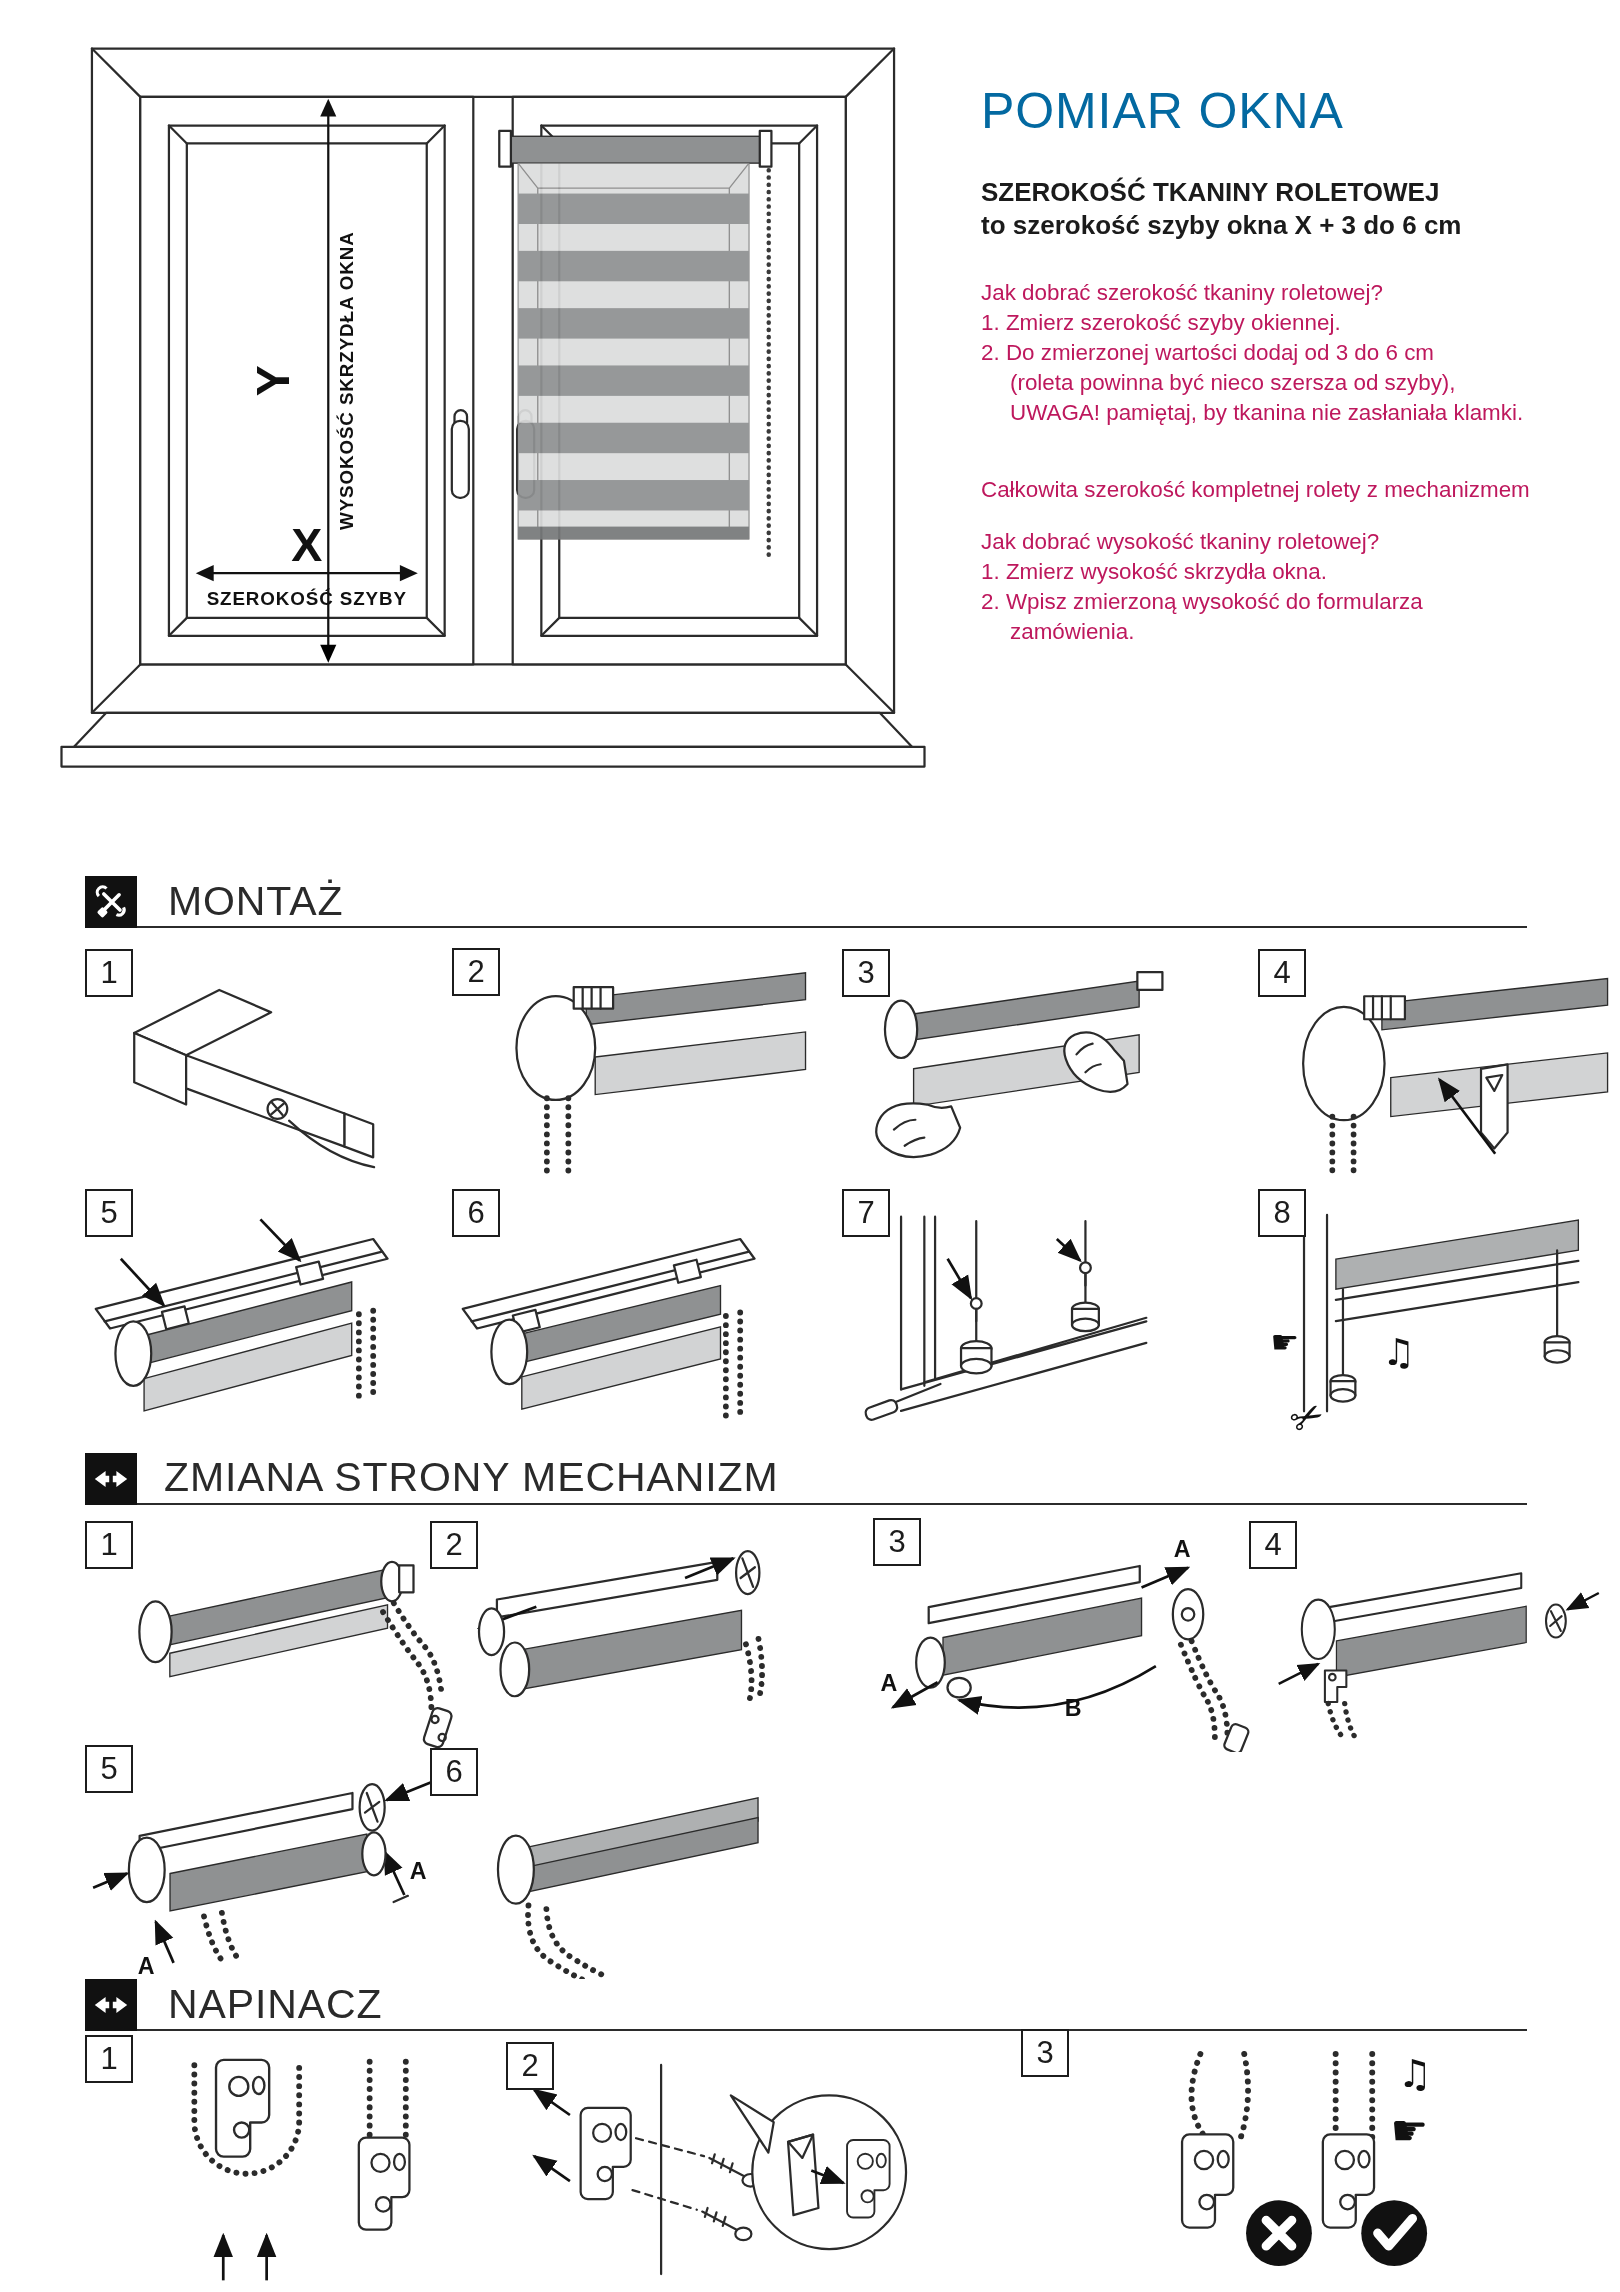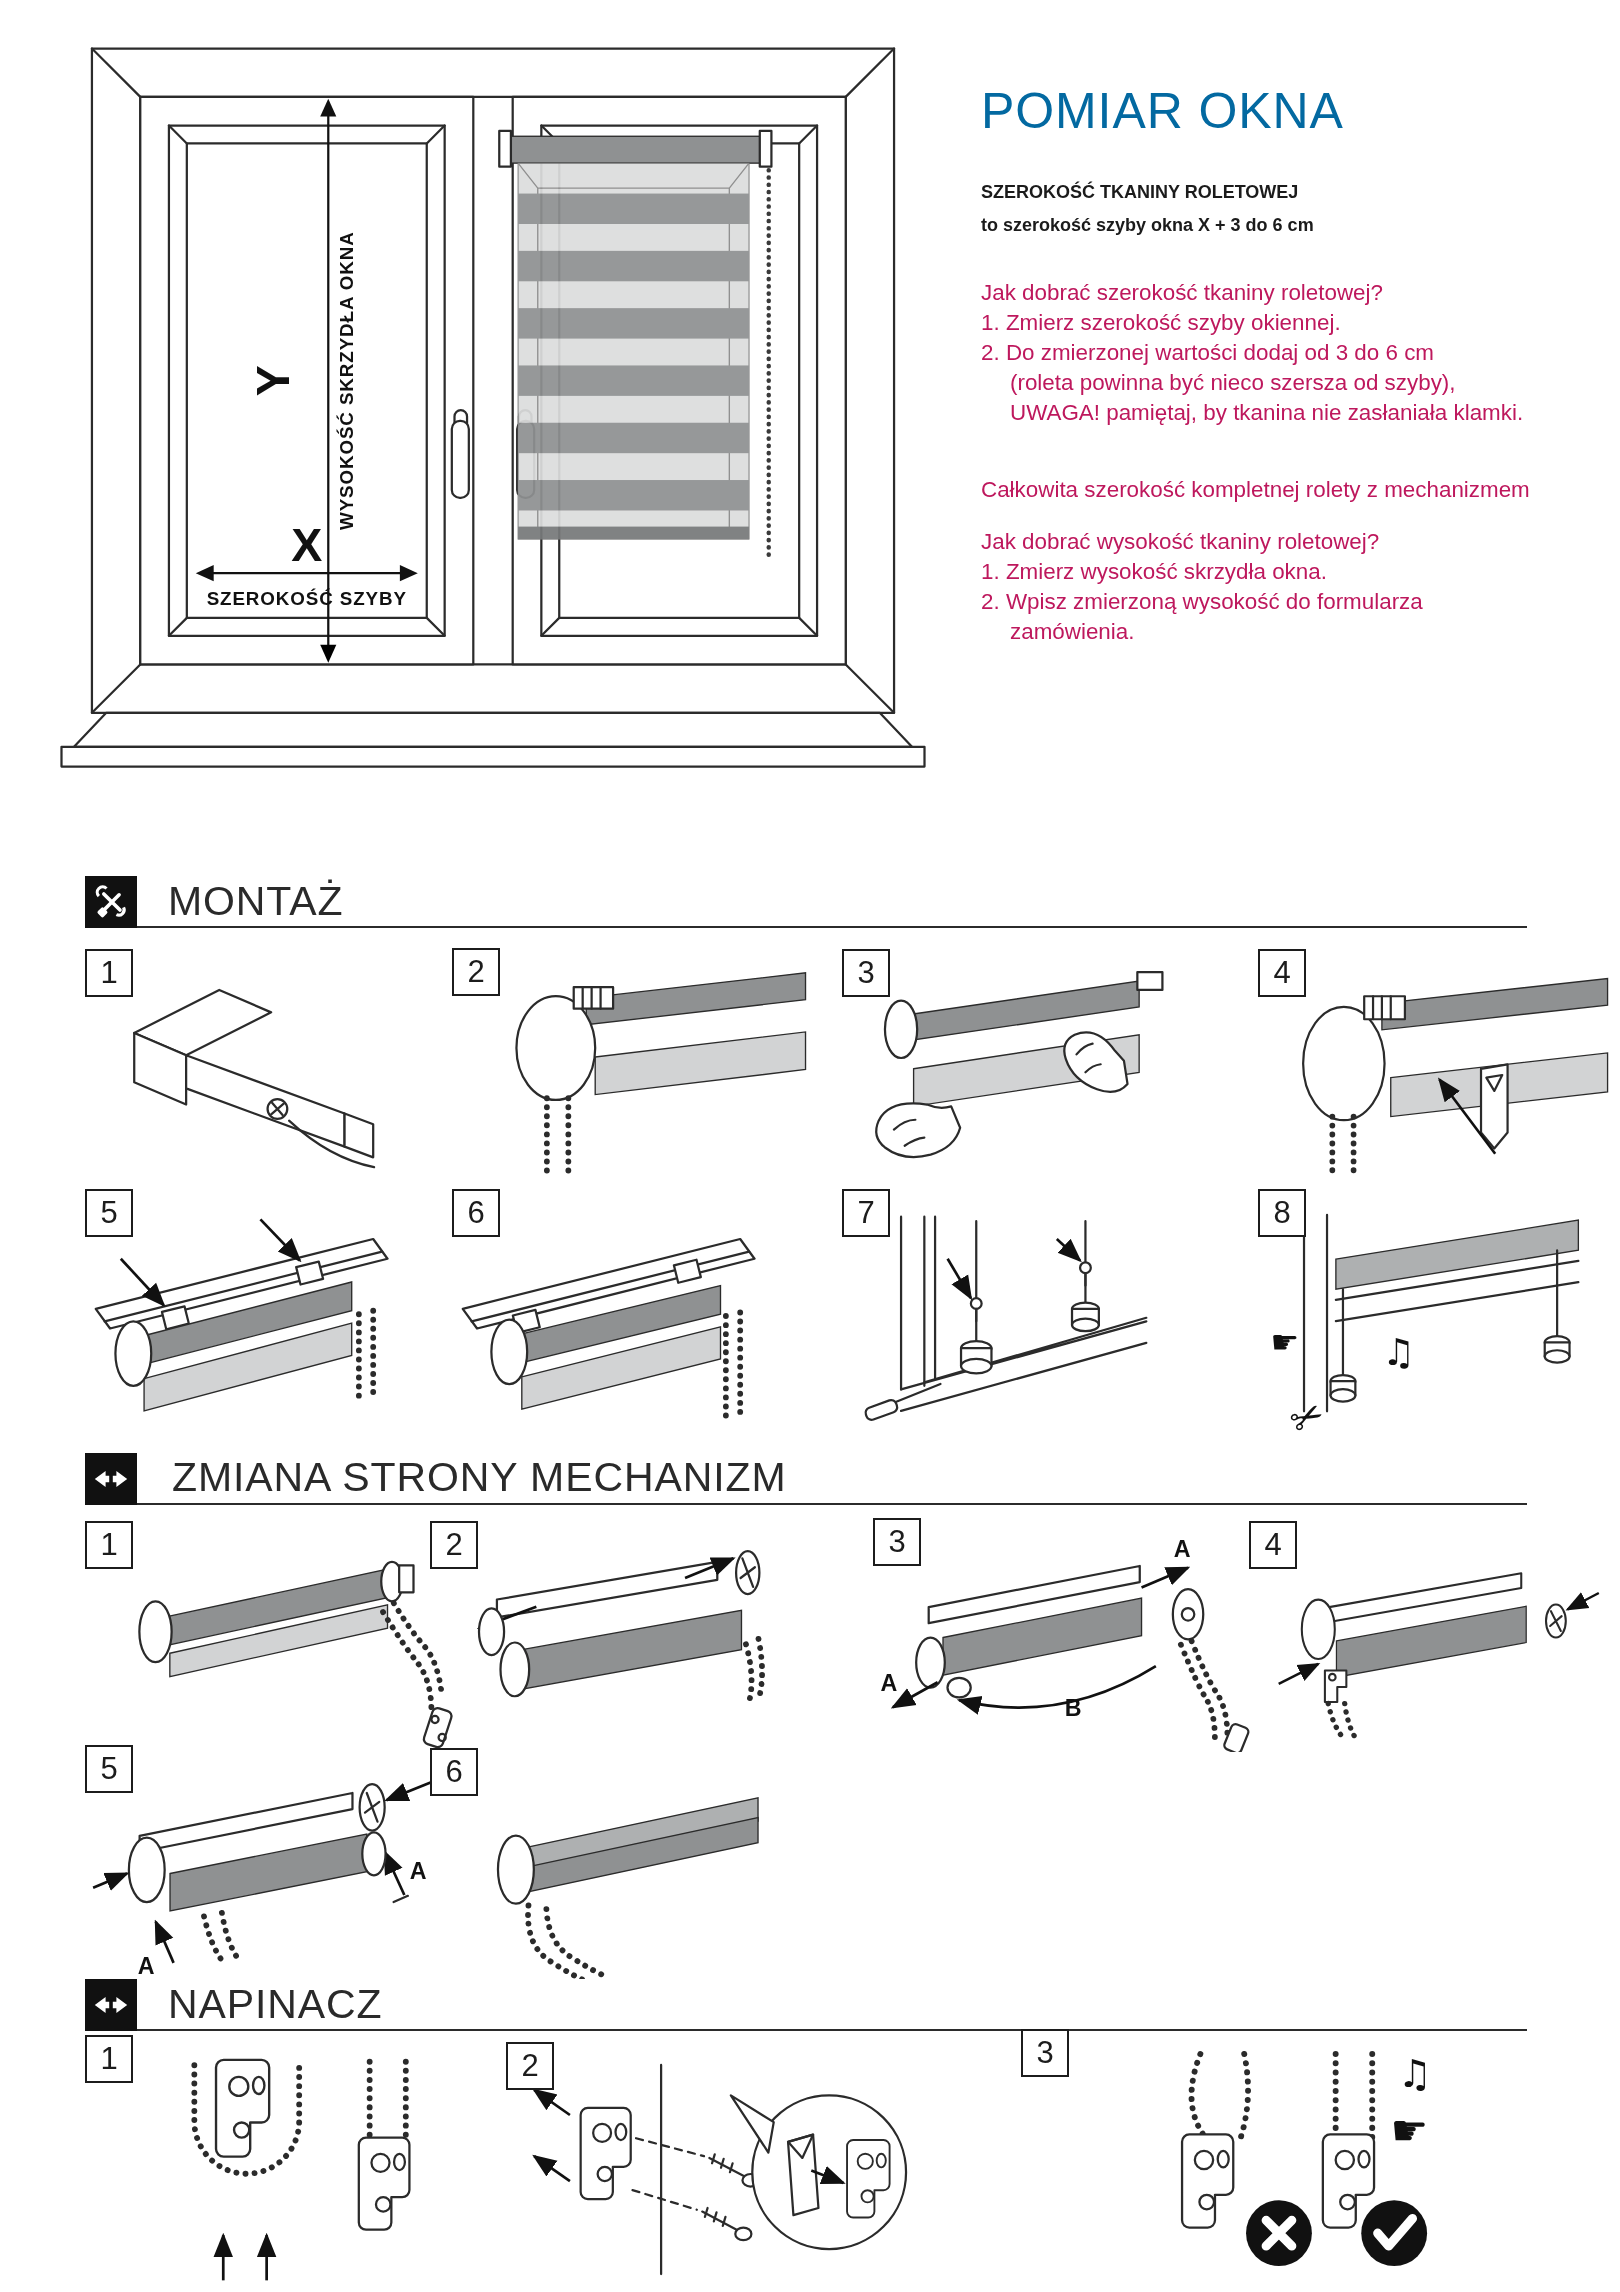--- a/index.html
+++ b/index.html
@@ -5,21 +5,21 @@
   :root{ --ink:#222222; --line:#2b2b2b; --dark_gray:#8f9192; --light_gray:#d2d3d4;
          --mid_gray:#aeb0b1; --black:#111111; --paper:#ffffff; }
   *{margin:0;padding:0;box-sizing:border-box;}
   html,body{width:1620px;height:2293px;}
   body{background:var(--paper,#fff);font-family:"Liberation Sans","DejaVu Sans",sans-serif;color:var(--ink);}
   .page{position:relative;width:1620px;height:2293px;overflow:hidden;background:var(--paper,#fff);}
 
   
   .info-col{position:absolute;left:981px;top:82px;width:591px;}
   .page-title{font-size:50px;font-weight:400;letter-spacing:0.9px;color:#0369a1;margin-bottom:36px;}
-  .bold-head{font-size:18px;font-weight:700;line-height:33px;color:#1b1b1b;margin-bottom:36px;}
+  .bold-head{font-size:26px;font-weight:700;line-height:33px;color:#1b1b1b;margin-bottom:36px;}
   .para{font-size:22.4px;font-weight:400;line-height:30px;color:#be185d;margin-bottom:47px;}
   .para.tight{margin-bottom:22px;}
   .para .indent{padding-left:29px;}
 
   
   .sec-icon{position:absolute;width:52px;height:52px;background:var(--black,#111);display:flex;align-items:center;justify-content:center;z-index:3;}
   .sec-title{position:absolute;font-size:41px;font-weight:400;letter-spacing:0.9px;color:#2a2a2a;white-space:nowrap;text-align:right;}
   .rule{position:absolute;height:1.8px;background:var(--line,#2b2b2b);}
 
   
@@ -299,21 +299,21 @@
       <text class="gly" x="38" y="254" font-size="44" transform="rotate(-28 60 242)">✂</text>
     </svg>
   </div>
 
   <div class="sec-icon" style="left:85px;top:1453px">
     <svg width="36" height="36" viewBox="0 0 40 40">
       <polygon points="2,20 14,11 14,16.5 18,16.5 18,23.5 14,23.5 14,29" fill="#fff"></polygon>
       <polygon points="38,20 26,11 26,16.5 22,16.5 22,23.5 26,23.5 26,29" fill="#fff"></polygon>
     </svg>
   </div>
-  <div class="sec-title" style="left:172px;top:1454px">ZMIANA STRONY MECHANIZM</div>
+  <div class="sec-title" style="left:164px;top:1454px">ZMIANA STRONY MECHANIZM</div>
   <div class="rule" style="left:85px;top:1503px;width:1442px"></div>
 
   <div class="step" style="left:85px;top:1521px;width:403px;height:229px">
     <div class="num-box">1</div>
     <svg class="art" width="399" height="215" viewBox="0 0 440 240">
       <polygon class="fd" points="85,92 335,38 335,70 85,124"></polygon>
       <polygon class="fl" points="92,132 335,78 335,104 92,158"></polygon>
       <ellipse class="sw" cx="76" cy="108" rx="18" ry="34"></ellipse>
       <ellipse class="sw" cx="340" cy="52" rx="12" ry="22"></ellipse>
       <rect class="sw" x="348" y="34" width="16" height="30"></rect>

